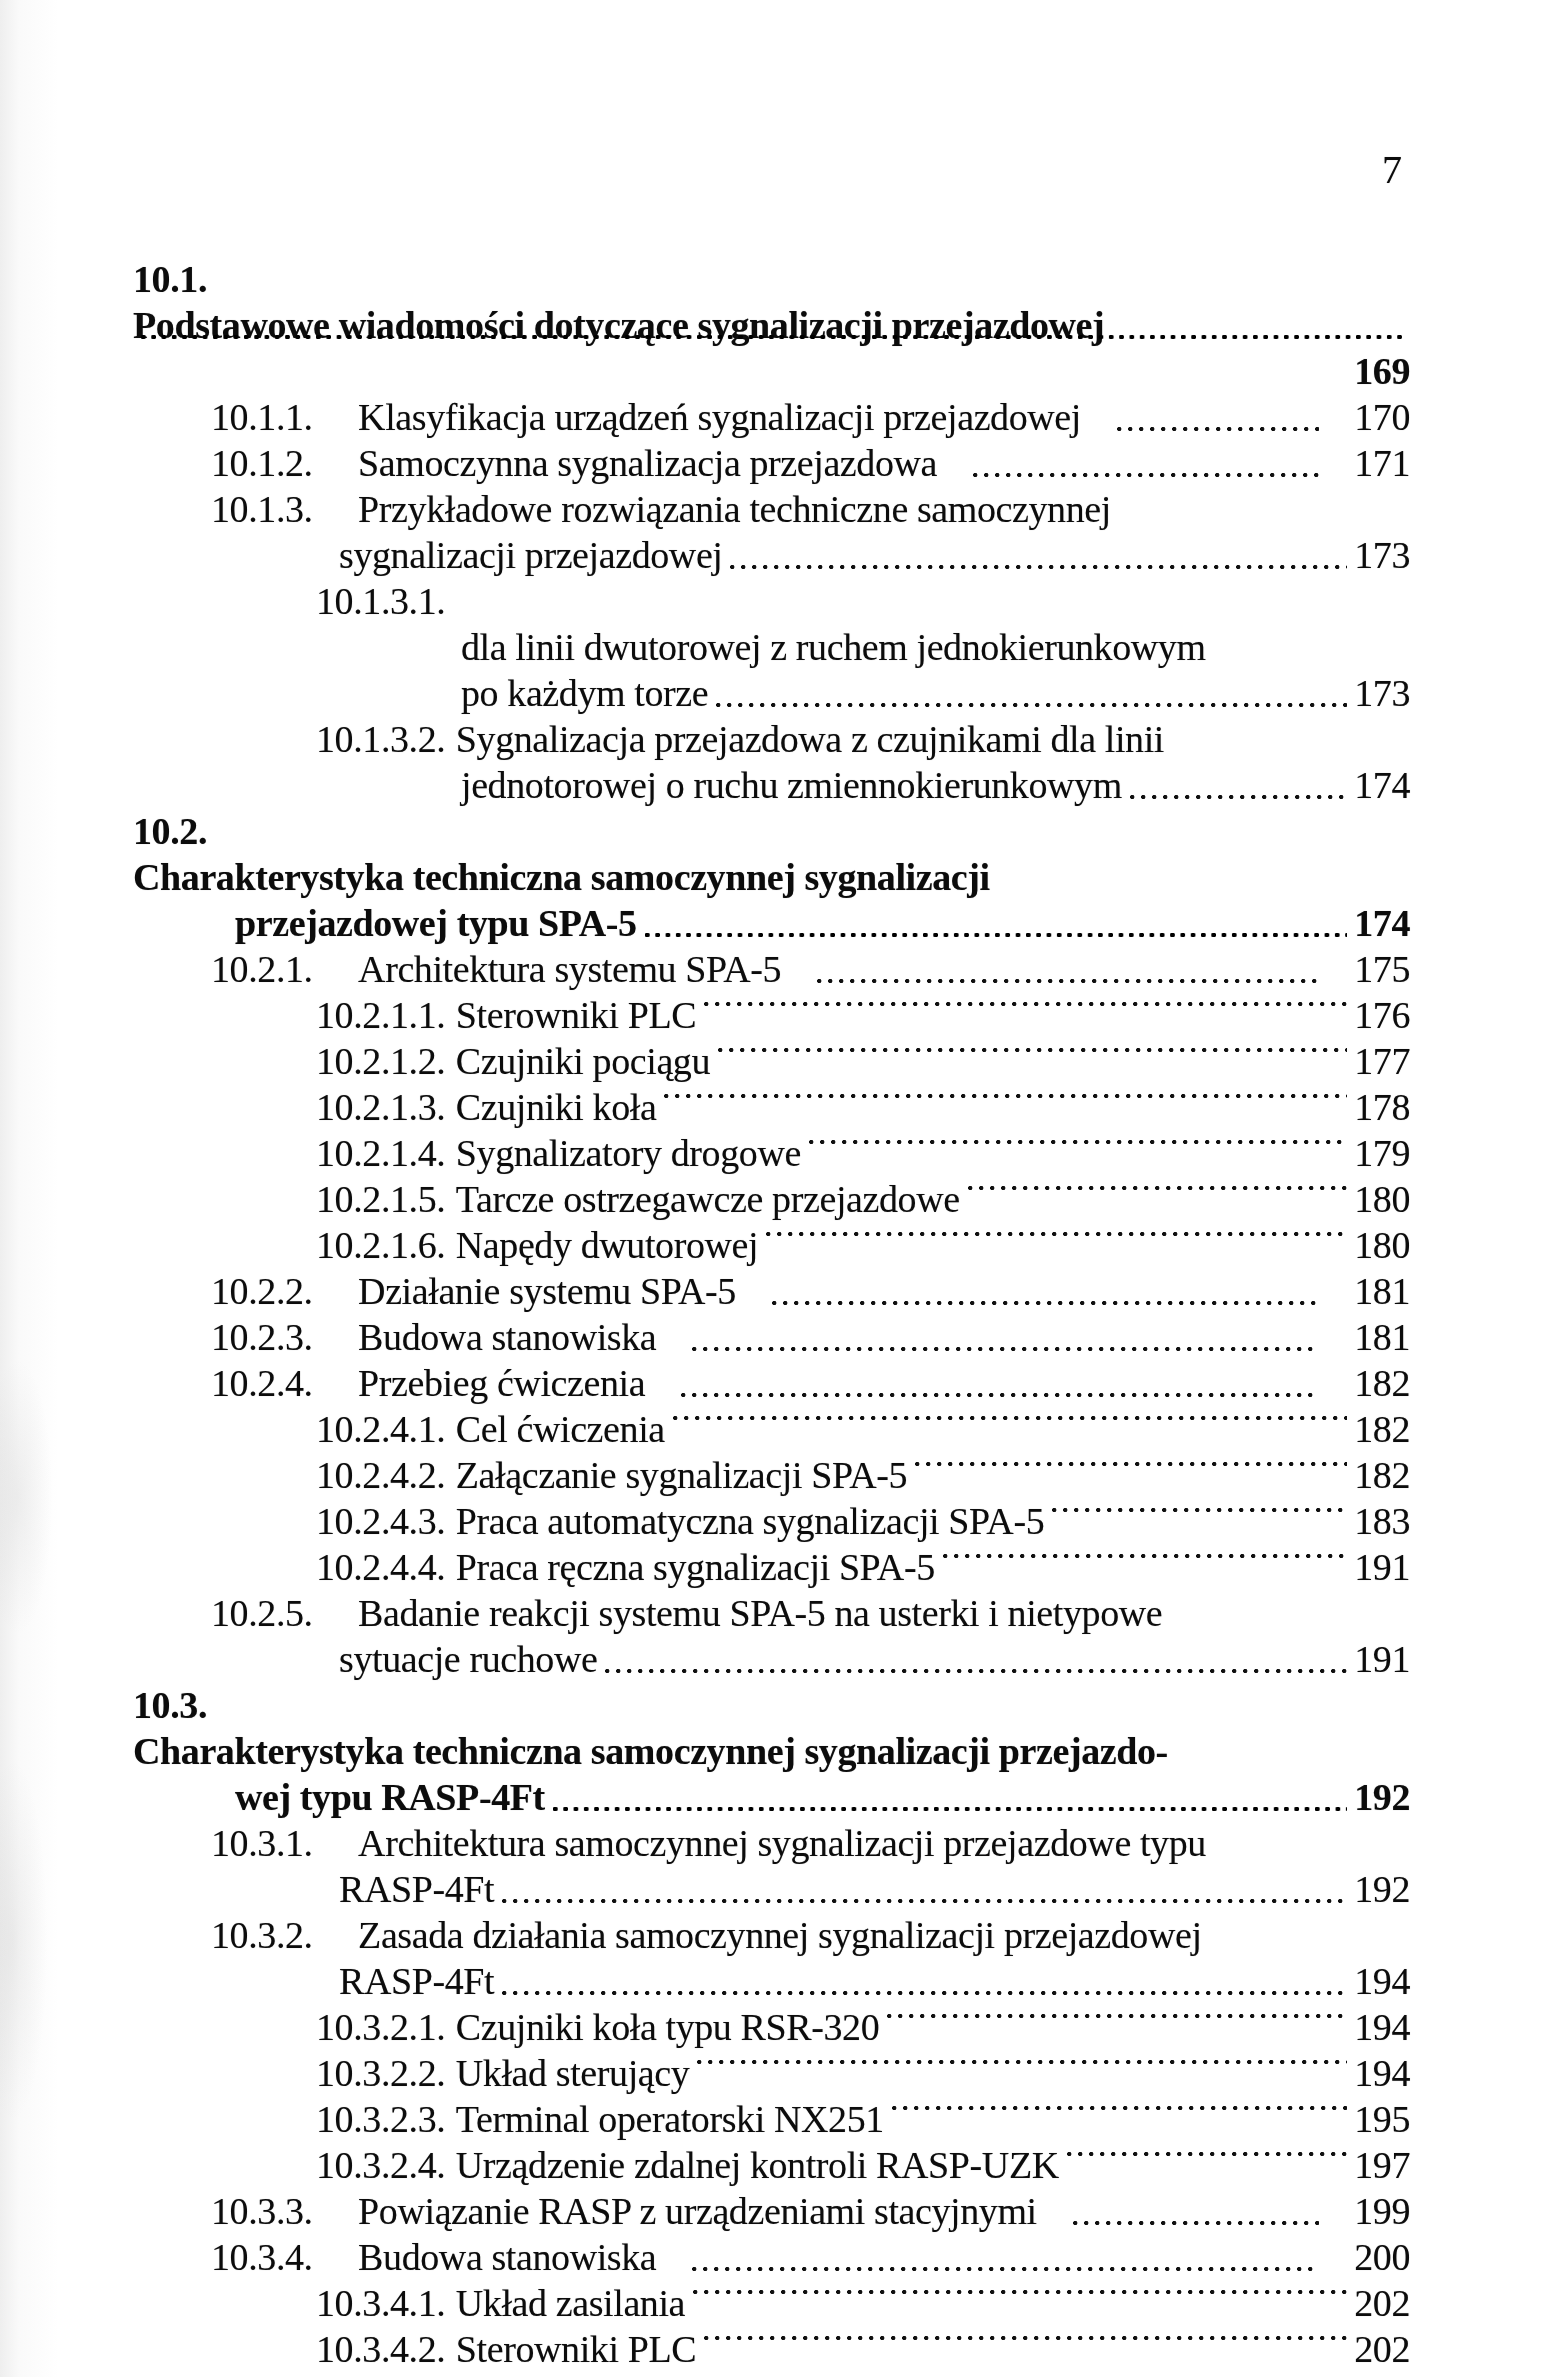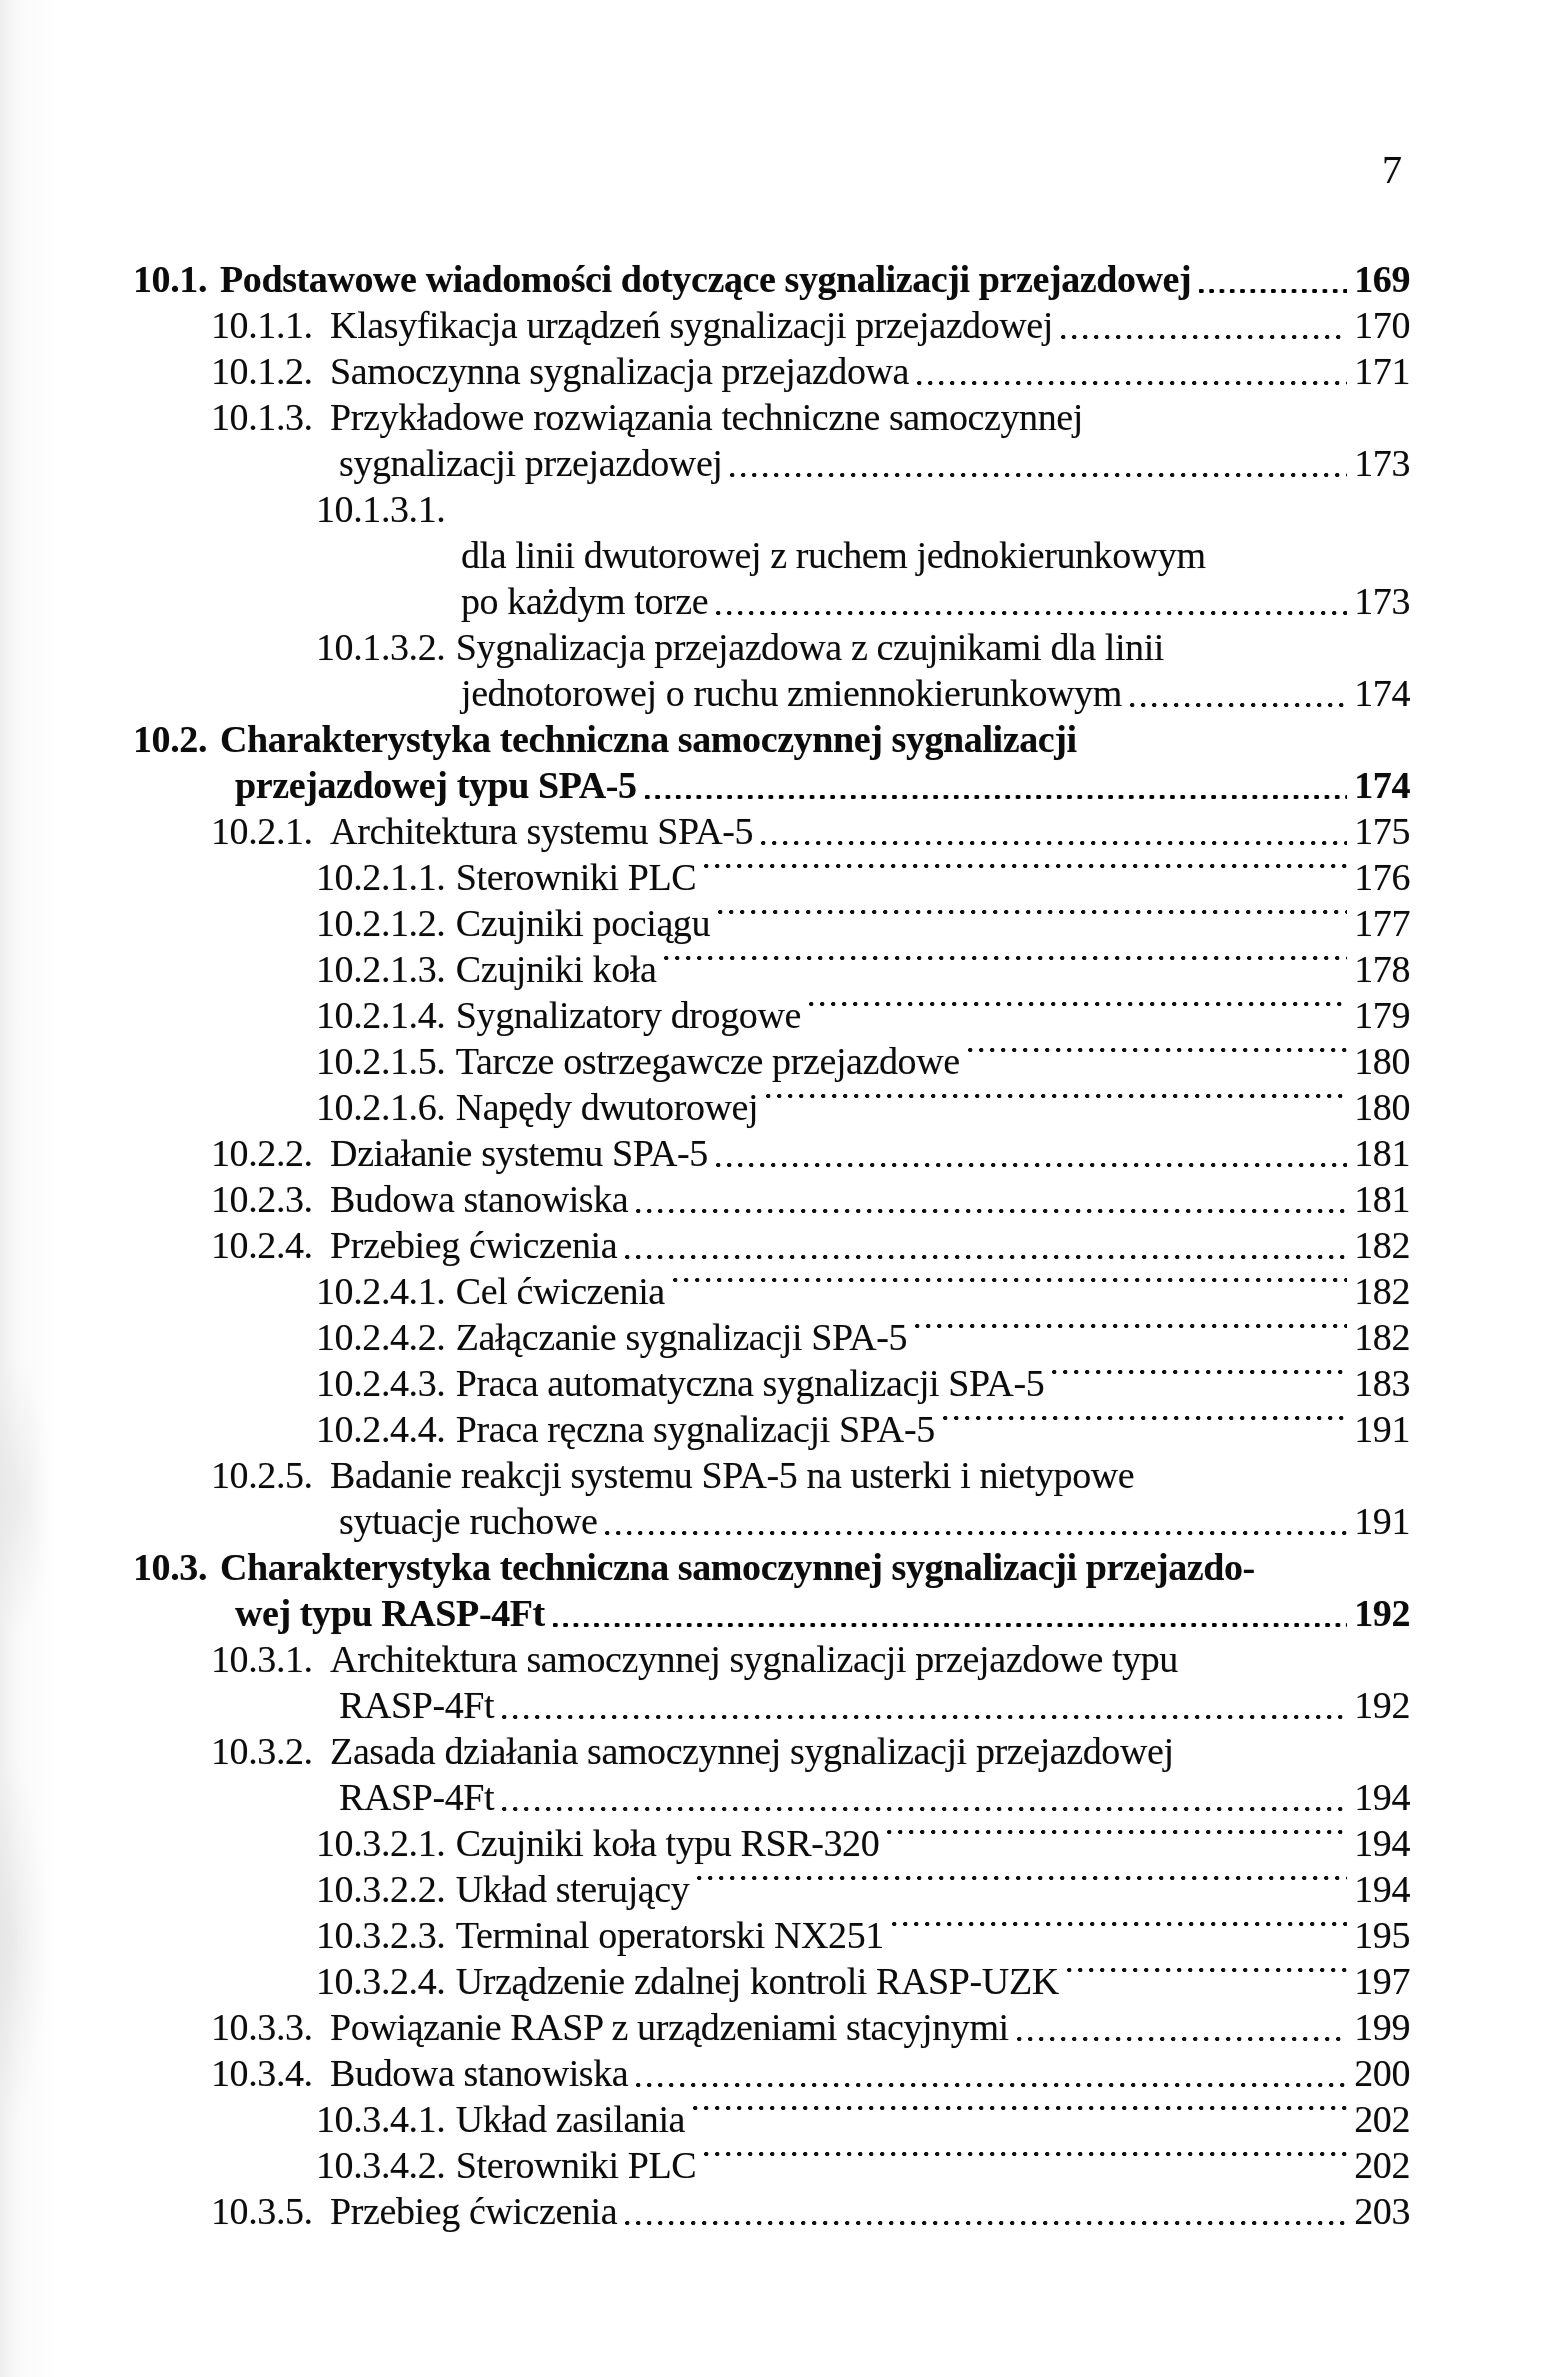--- a/index.html
+++ b/index.html
@@ -48,23 +48,23 @@
     display: flex;
     align-items: stretch;
     line-height: 46px;
     font-size: 38px;
     letter-spacing: -0.4px;
     white-space: pre;
     text-shadow: 0 0 0.9px rgba(0,0,0,0.35);
   }
   .row.bold { font-weight: bold; }
   
-  .row.l1  { padding-left: 0; }
+  .row.l1  { padding-left: 0; flex-direction: column; }
   .row.l1c { padding-left: 102px; }
-  .row.l2  { padding-left: 78px; }
+  .row.l2  { padding-left: 78px; gap: 28px; }
   .row.l2c { padding-left: 206px; }
   .row.l3  { padding-left: 183px; align-items: center; }
   .row.l3c { padding-left: 328px; }
   .num { margin-right: 10.4px; }
   .row.l1 .num { margin-right: 13px; }
   .row.l2 .num { margin-right: 17.4px; }
   
   .dots {
     flex: 1 1 auto;
     position: relative;

